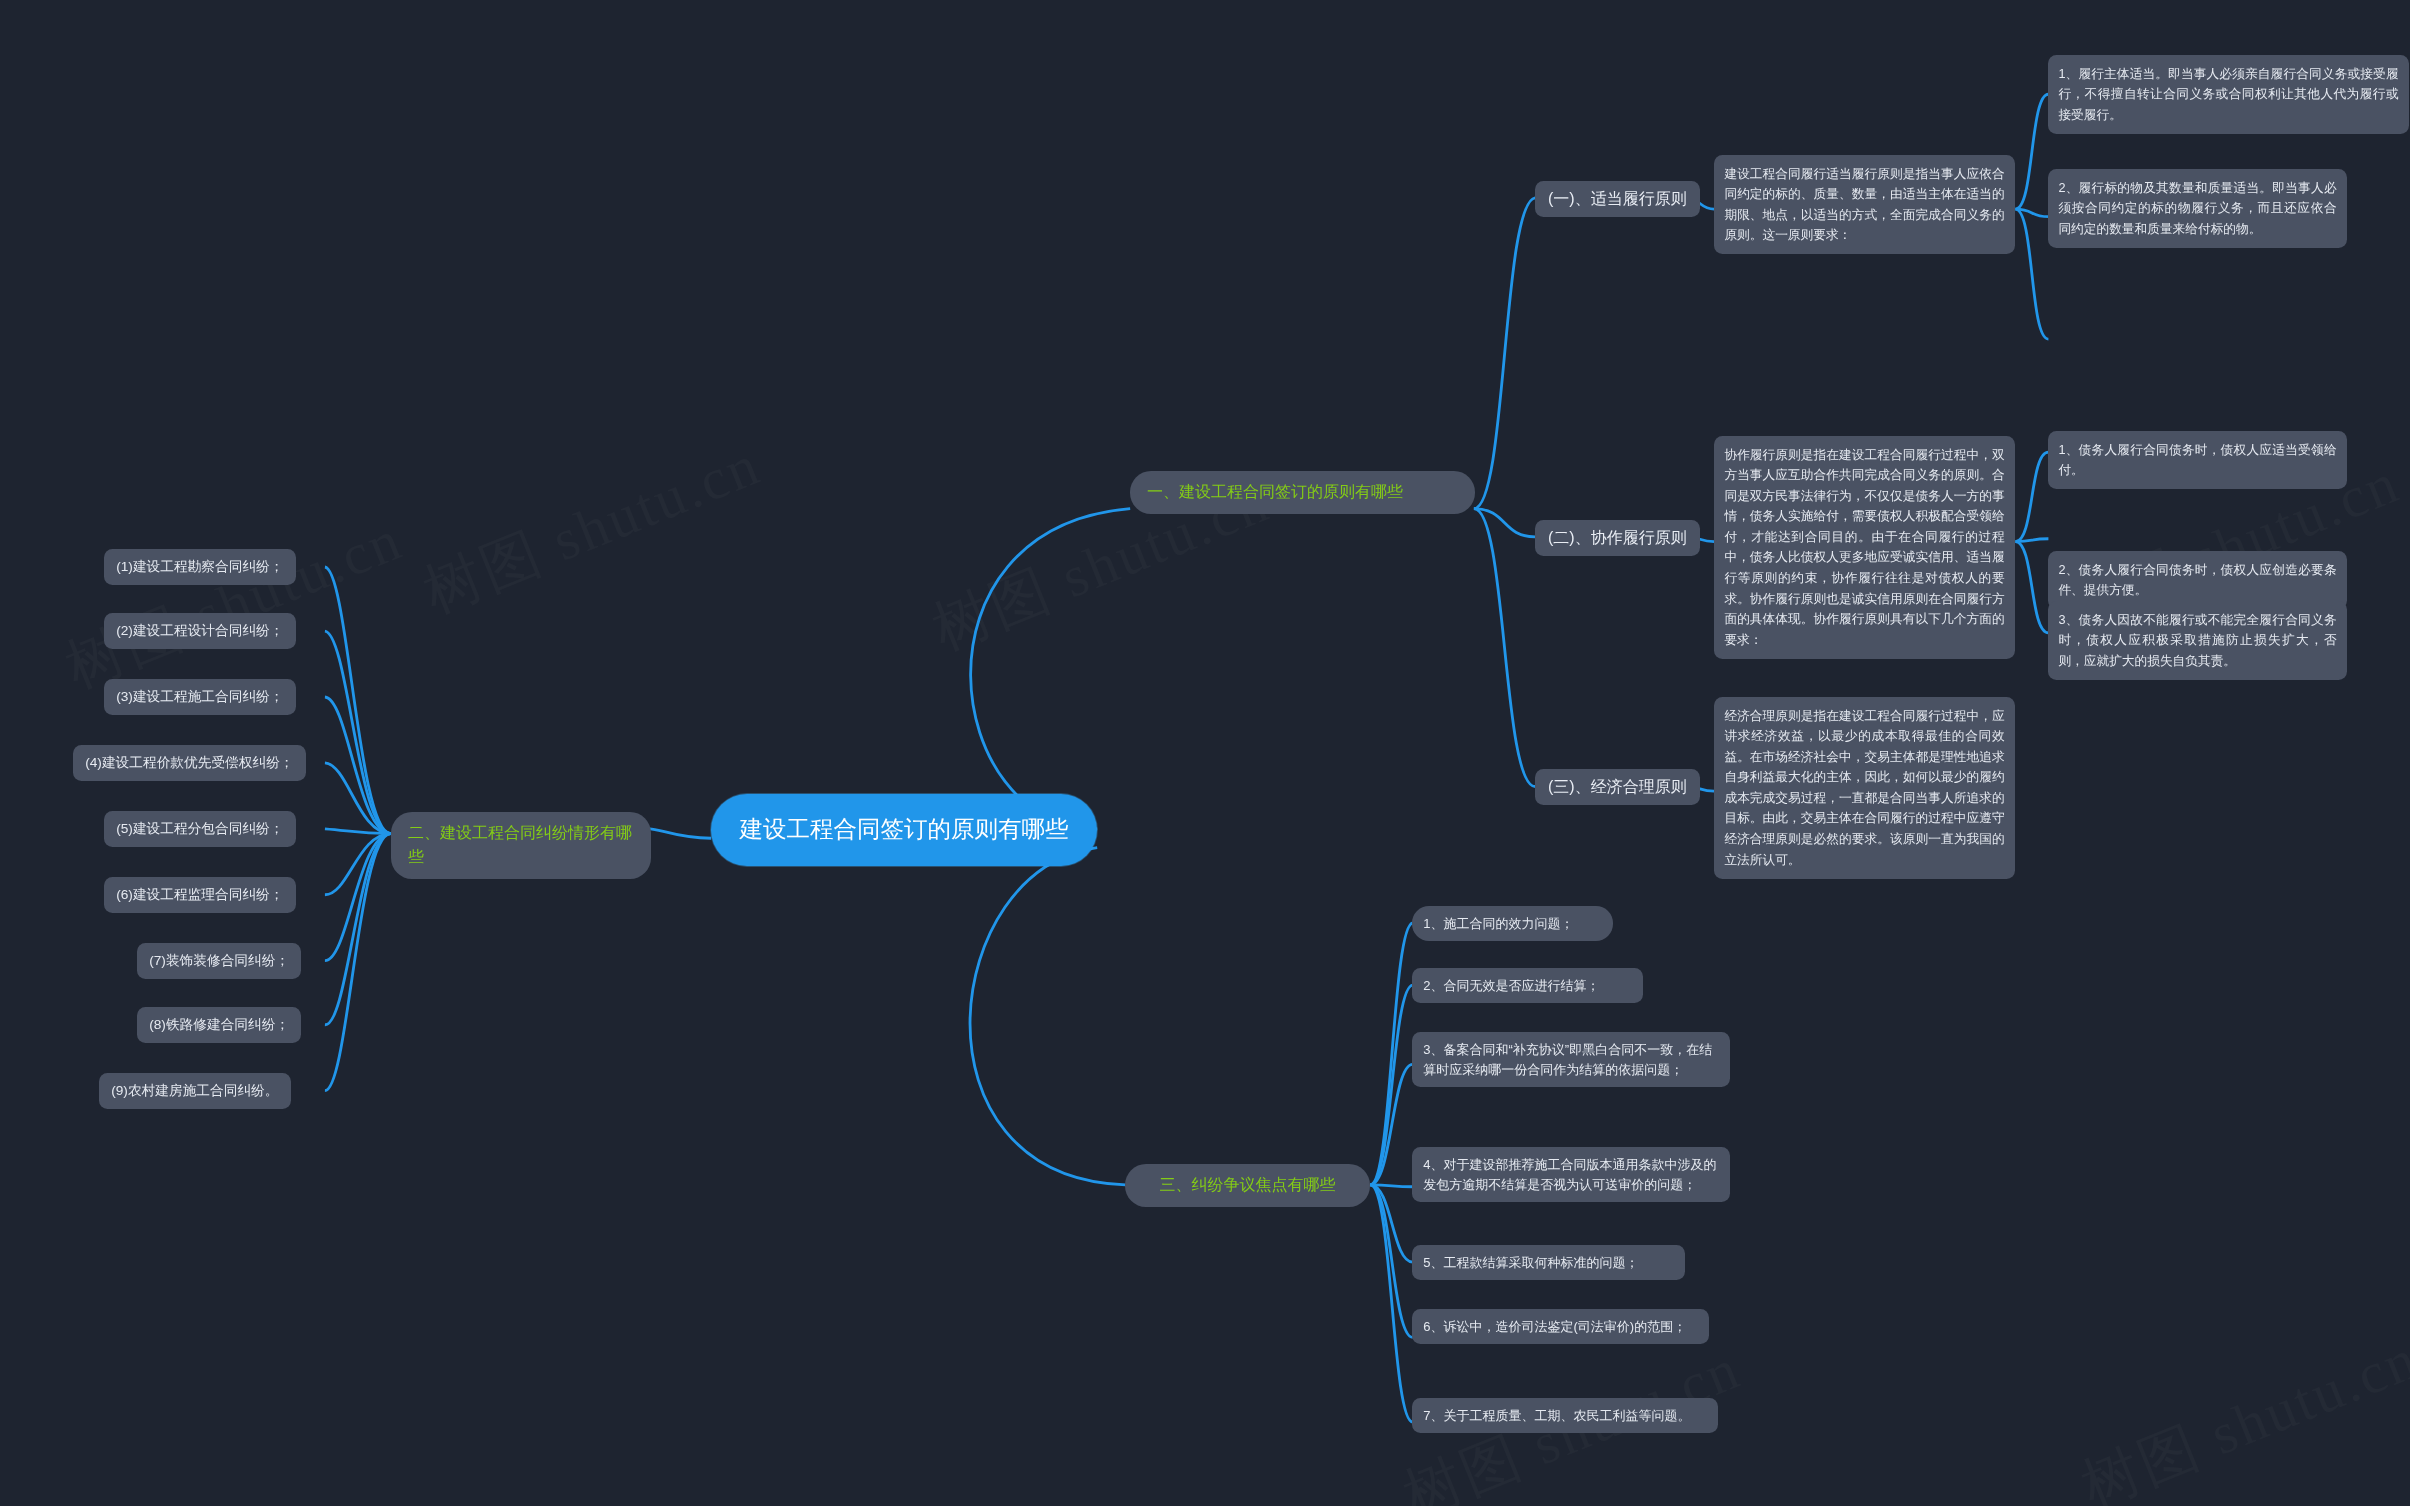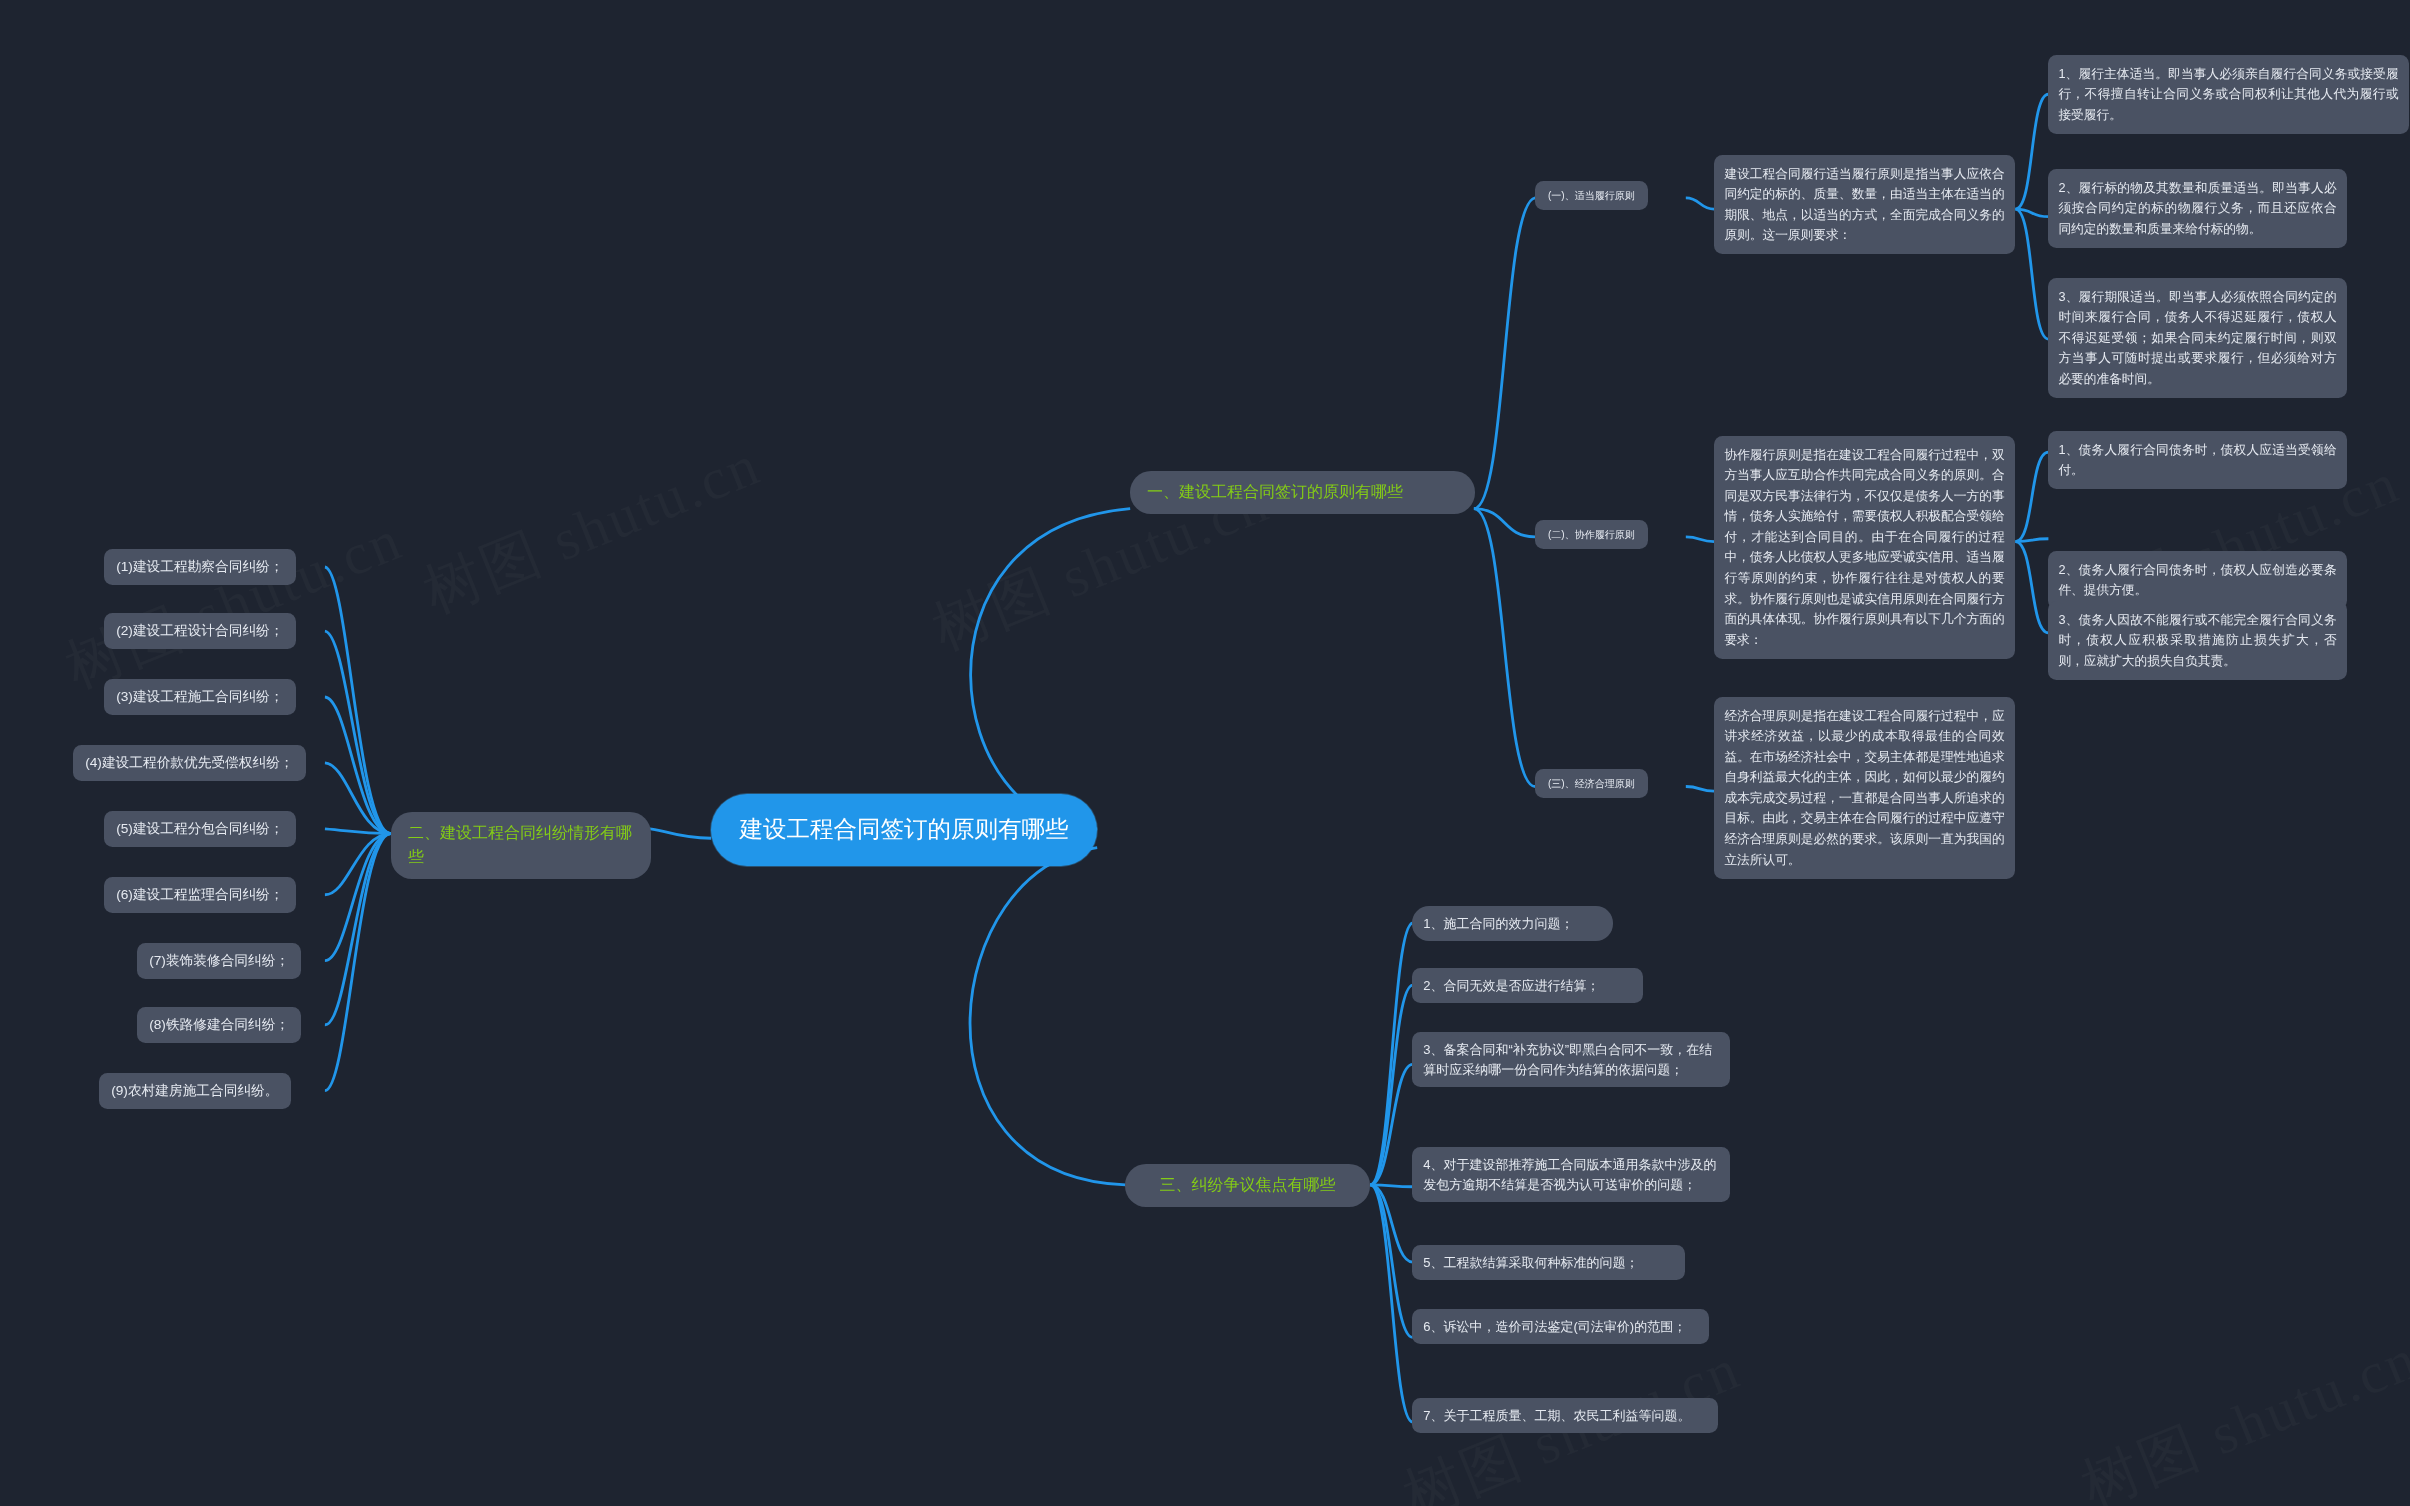--- a/index.html
+++ b/index.html
@@ -52,21 +52,21 @@
     padding: 9.4px 17px;
     display: flex; align-items: center;
   }
 
   
   .lvl2 {
     position: absolute;
     background: #4a5263;
     color: #e9edf4;
     border-radius: 8.5px;
-    font-size: 10px;
+    font-size: 16px;
     padding: 7.5px 13px;
     white-space: nowrap;
   }
 
   
   .card {
     position: absolute;
     background: #4a5263;
     color: #e6eaf1;
     border-radius: 8.5px;
@@ -188,23 +188,20 @@
   <div class="card" style="left:1714px; top:697px; width:301px;">
     <span>经济合理原则是指在建设工程合同履行过程中，应讲求经济效益，以最少的成本取得最佳的合同效益。在市场经济社会中，交易主体都是理性地追求自身利益最大化的主体，因此，如何以最少的履约成本完成交易过程，一直都是合同当事人所追求的目标。由此，交易主体在合同履行的过程中应遵守经济合理原则是必然的要求。该原则一直为我国的立法所认可。</span>
   </div>
 
   <div class="card" style="left:2048px; top:55px; width:361px;">
     <span>1、履行主体适当。即当事人必须亲自履行合同义务或接受履行，不得擅自转让合同义务或合同权利让其他人代为履行或接受履行。</span>
   </div>
   <div class="card" style="left:2048px; top:169px; width:299px;">
     <span>2、履行标的物及其数量和质量适当。即当事人必须按合同约定的标的物履行义务，而且还应依合同约定的数量和质量来给付标的物。</span>
   </div>
-  <div class="card" style="left:2048px; top:278px; width:299px;">
-    <span>3、履行期限适当。即当事人必须依照合同约定的时间来履行合同，债务人不得迟延履行，债权人不得迟延受领；如果合同未约定履行时间，则双方当事人可随时提出或要求履行，但必须给对方必要的准备时间。</span>
-  </div>
 
   <div class="card" style="left:2048px; top:431px; width:299px;">
     <span>1、债务人履行合同债务时，债权人应适当受领给付。</span>
   </div>
   <div class="card" style="left:2048px; top:516px; width:299px;margin-top:35px;">
     <span>2、债务人履行合同债务时，债权人应创造必要条件、提供方便。</span>
   </div>
   <div class="card" style="left:2048px; top:601px; width:299px;">
     <span>3、债务人因故不能履行或不能完全履行合同义务时，债权人应积极采取措施防止损失扩大，否则，应就扩大的损失自负其责。</span>
   </div>

